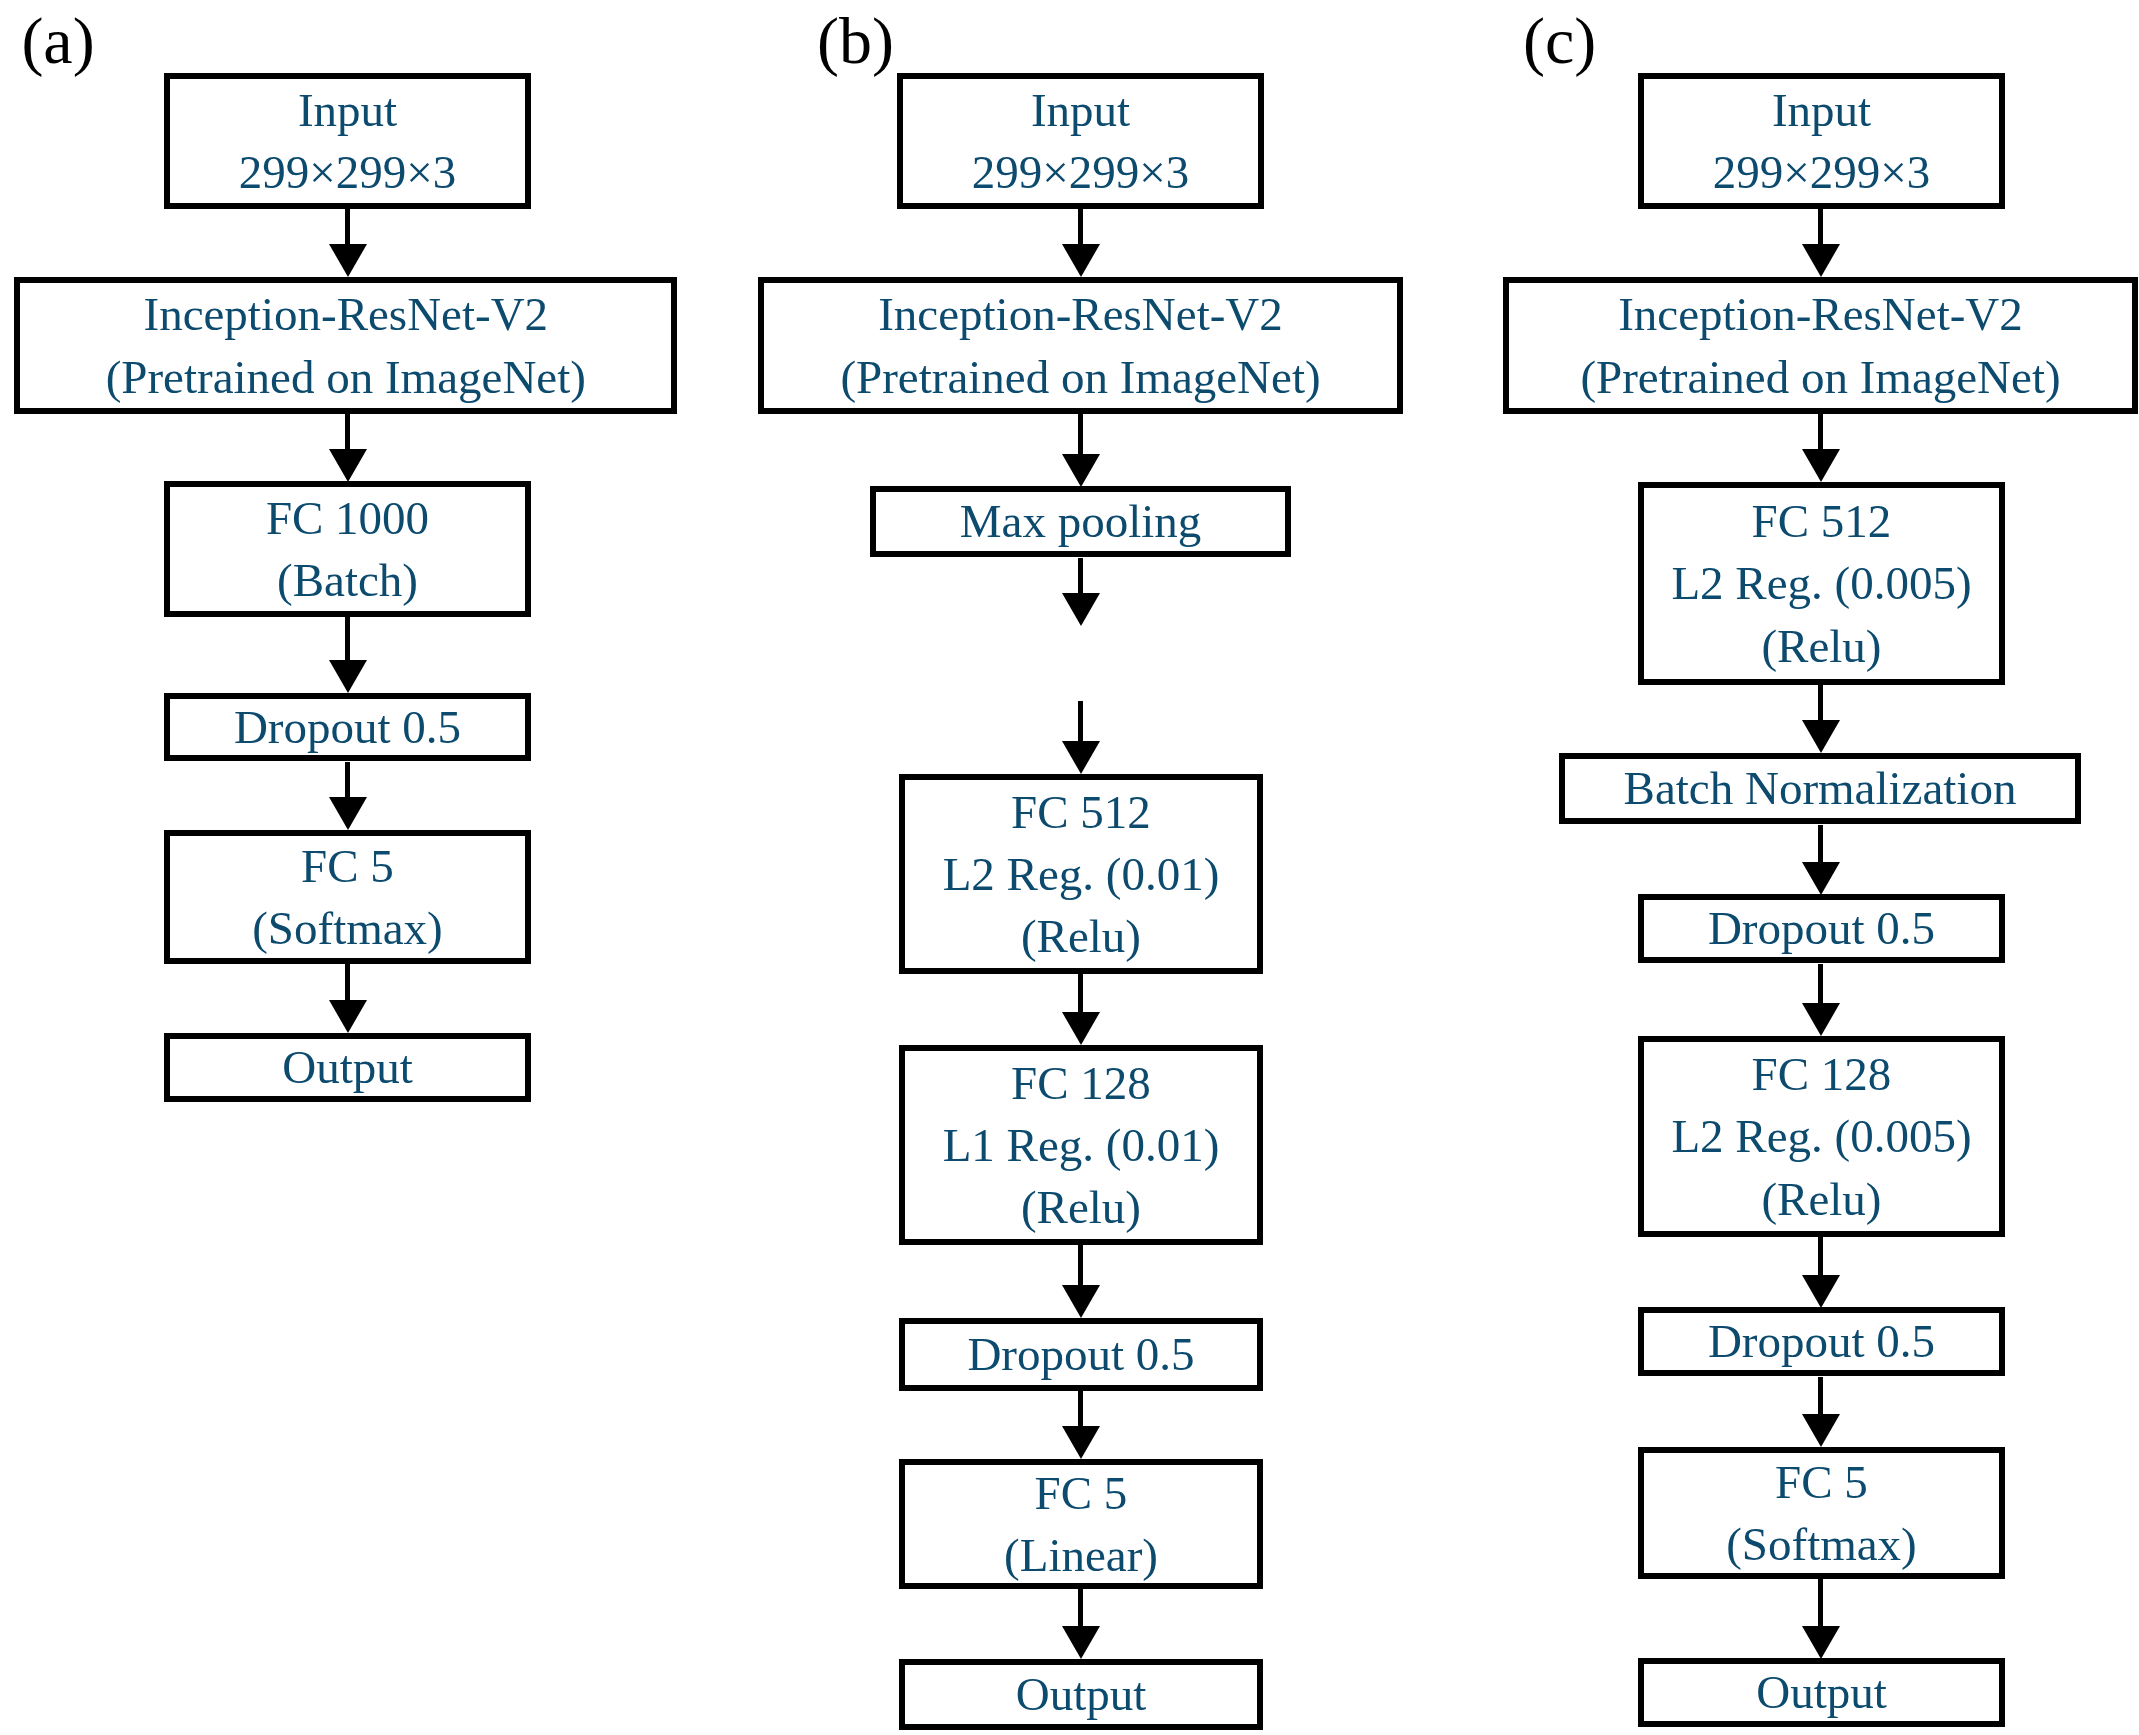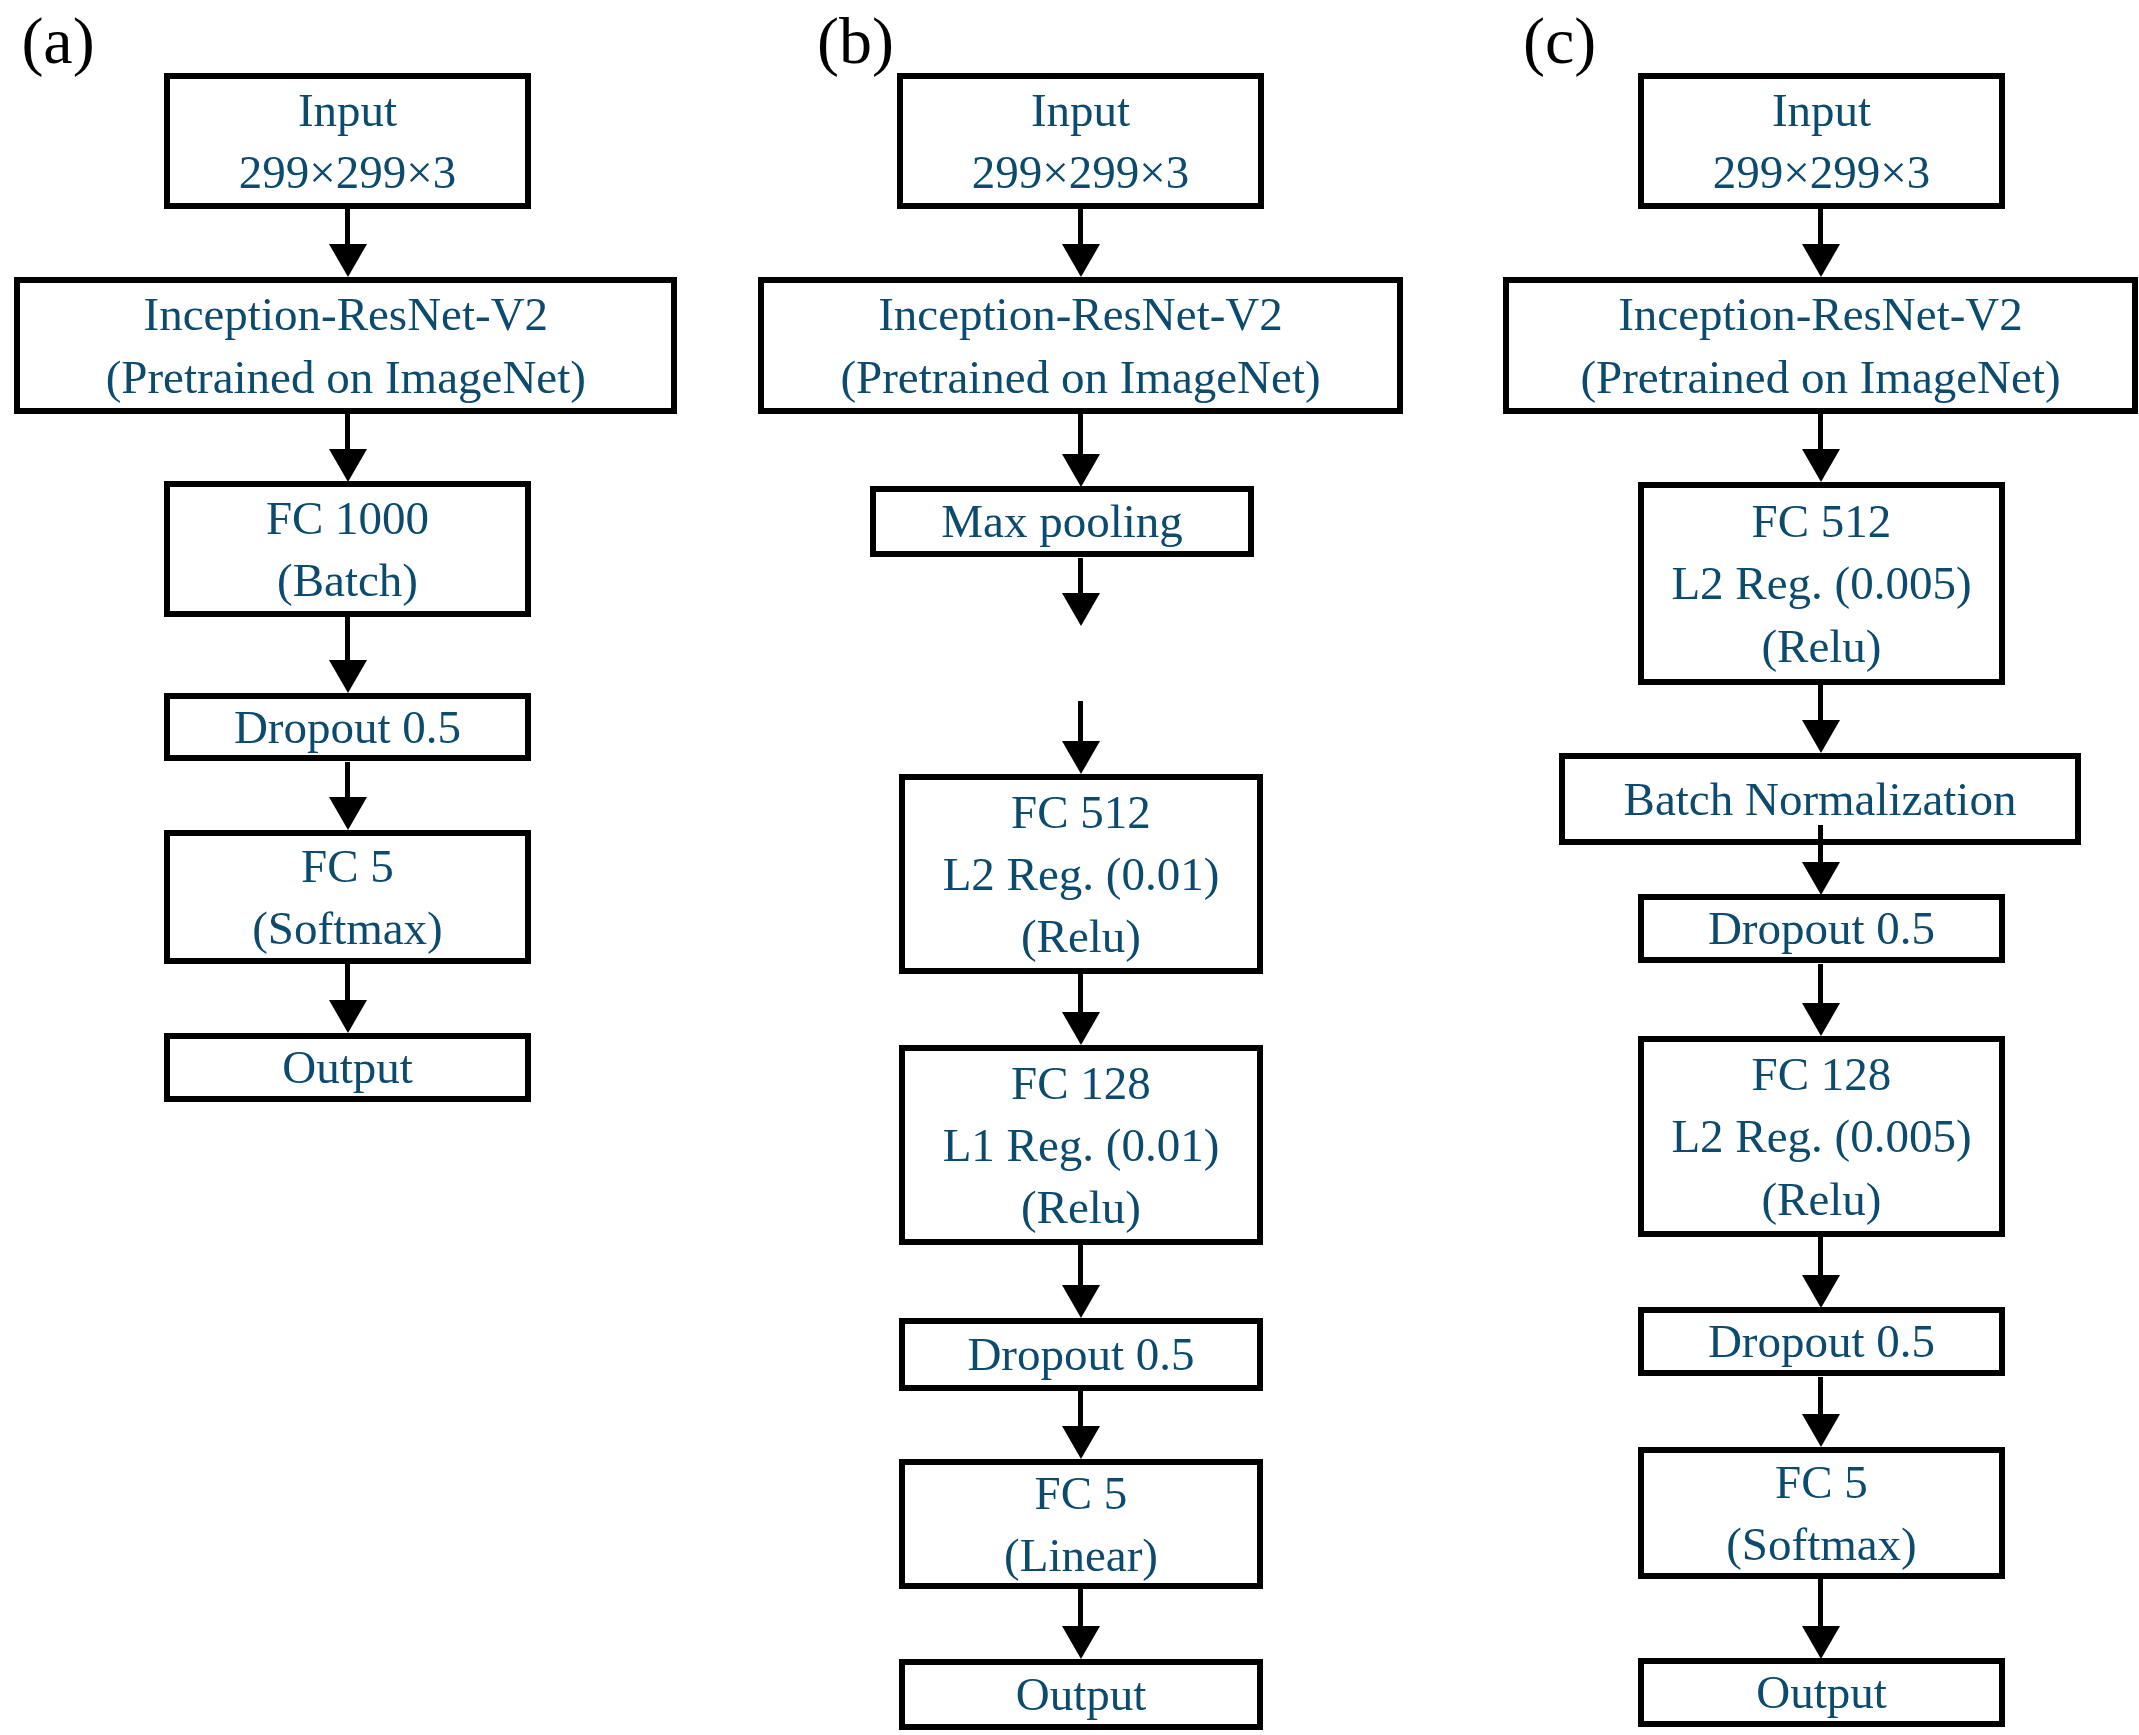--- a/index.html
+++ b/index.html
@@ -120,21 +120,21 @@
   </div>
 
   <div class="node" style="left:758px; top:277px; width:645px; height:137px;">Inception-ResNet-V2
 (Pretrained on ImageNet)</div>
 
   <div class="arrow" style="left:1059px; top:414px; height:73px;">
     <div class="stem"></div>
     <div class="head"></div>
   </div>
 
-  <div class="node" style="left:870px; top:486px; width:384px; height:71px;">Max pooling</div>
+  <div class="node" style="left:870px; top:486px; width:421px; height:71px;">Max pooling</div>
 
   <div class="arrow" style="left:1059px; top:558px; height:68px;">
     <div class="stem"></div>
     <div class="head"></div>
   </div>
 
 
   <div class="arrow" style="left:1059px; top:701px; height:73px;">
     <div class="stem"></div>
     <div class="head"></div>
@@ -195,21 +195,21 @@
 
   <div class="node" style="left:1638px; top:482px; width:367px; height:203px;">FC 512
 L2 Reg. (0.005)
 (Relu)</div>
 
   <div class="arrow" style="left:1799px; top:685px; height:68px;">
     <div class="stem"></div>
     <div class="head"></div>
   </div>
 
-  <div class="node" style="left:1559px; top:753px; width:522px; height:92px;">Batch Normalization</div>
+  <div class="node" style="left:1559px; top:753px; width:522px; height:71px;">Batch Normalization</div>
 
   <div class="arrow" style="left:1799px; top:825px; height:70px;">
     <div class="stem"></div>
     <div class="head"></div>
   </div>
 
   <div class="node" style="left:1638px; top:894px; width:367px; height:69px;">Dropout 0.5</div>
 
   <div class="arrow" style="left:1799px; top:964px; height:72px;">
     <div class="stem"></div>

